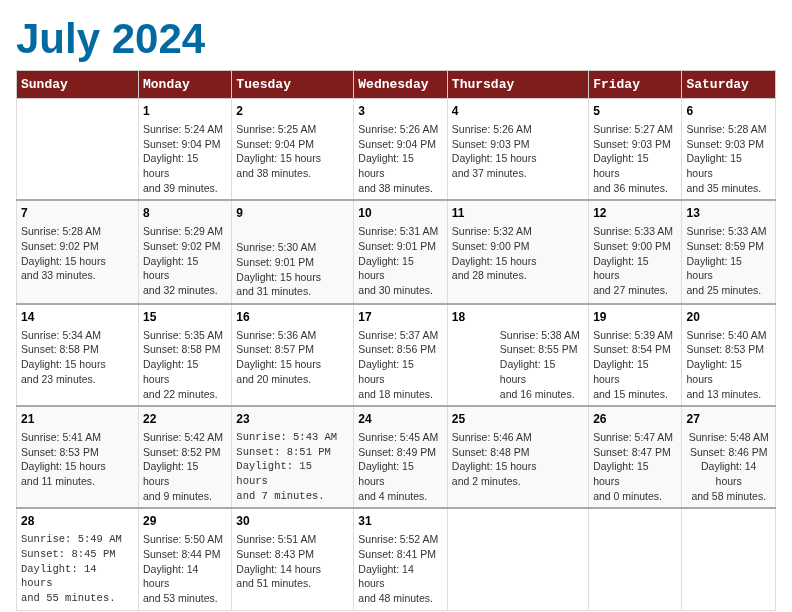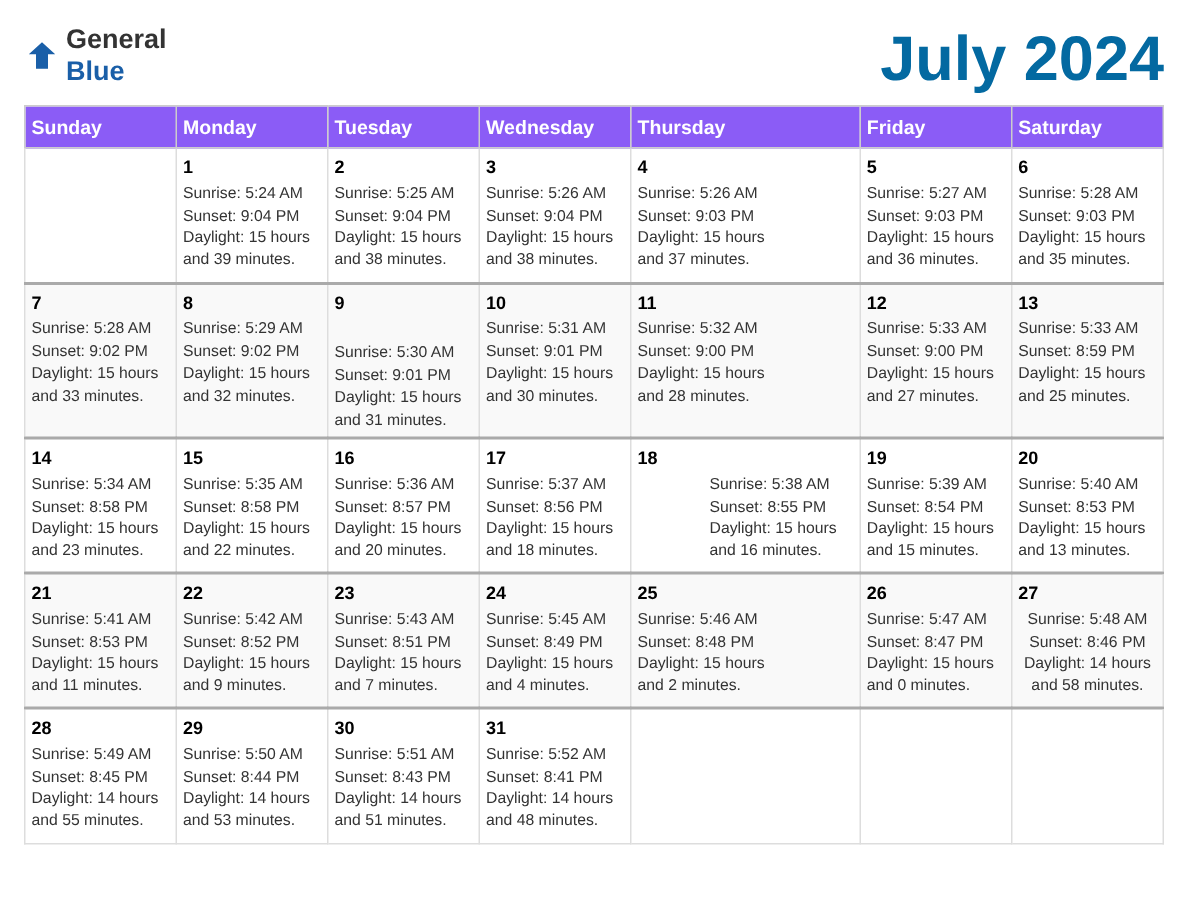--- a/index.html
+++ b/index.html
@@ -47,22 +47,23 @@
     .subtitle {
       font-size: 16px;
       color: #333;
     }
     table {
       width: 100%;
       border-collapse: collapse;
       font-size: 11px;
     }
     thead tr {
-      background-color: #8b5cf6;
+      background-color: #7f1d1d;
       color: #fff;
+      font-family: Liberation Mono, monospace;
     }
     thead th {
       padding: 6px 4px;
       text-align: left;
       font-size: 13px;
       font-weight: bold;
       border: 1px solid #ccc;
     }
     tbody tr {
       border-bottom: 1px solid #ddd;
@@ -89,29 +90,20 @@
       color: #333;
     }
     .week-separator {
       border-top: 2px solid #aaa;
     }
   </style>
 </head>
 <body>
 
 <div class="header-section">
-  <div class="logo">
-    <svg class="logo-icon" viewBox="0 0 30 30" xmlns="http://www.w3.org/2000/svg">
-      <polygon points="15,4 26,14 20,14 20,26 10,26 10,14 4,14" fill="#1a5fa8"></polygon>
-    </svg>
-    <div>
-      <span class="logo-text-general">General</span><br>
-      <span class="logo-text-blue">Blue</span>
-    </div>
-  </div>
   <div class="title-section">
     <div class="main-title">July 2024</div>
   </div>
 </div>
 
 <table>
   <thead>
     <tr>
     <th>Sunday</th>
         <th>Monday</th>
@@ -280,21 +272,21 @@
         </td>
         <td>
           <span class="day-number">22</span>
           <div class="day-info" style="white-space: pre-line;">Sunrise: 5:42 AM
 Sunset: 8:52 PM
 Daylight: 15 hours
 and 9 minutes.</div>
         </td>
         <td>
           <span class="day-number">23</span>
-          <div class="day-info" style="white-space: pre-line;">Sunrise: 5:43 AM
+          <div class="day-info" style="white-space: pre-line; font-family: Liberation Mono, monospace;">Sunrise: 5:43 AM
 Sunset: 8:51 PM
 Daylight: 15 hours
 and 7 minutes.</div>
         </td>
         <td>
           <span class="day-number">24</span>
           <div class="day-info" style="white-space: pre-line;">Sunrise: 5:45 AM
 Sunset: 8:49 PM
 Daylight: 15 hours
 and 4 minutes.</div>
@@ -317,21 +309,21 @@
           <span class="day-number">27</span>
           <div class="day-info" style="white-space: pre-line; text-align: center;">Sunrise: 5:48 AM
 Sunset: 8:46 PM
 Daylight: 14 hours
 and 58 minutes.</div>
         </td>
       </tr>
       <tr class="week-separator">
         <td>
           <span class="day-number">28</span>
-          <div class="day-info" style="white-space: pre-line;">Sunrise: 5:49 AM
+          <div class="day-info" style="white-space: pre-line; font-family: Liberation Mono, monospace;">Sunrise: 5:49 AM
 Sunset: 8:45 PM
 Daylight: 14 hours
 and 55 minutes.</div>
         </td>
         <td>
           <span class="day-number">29</span>
           <div class="day-info" style="white-space: pre-line;">Sunrise: 5:50 AM
 Sunset: 8:44 PM
 Daylight: 14 hours
 and 53 minutes.</div>

